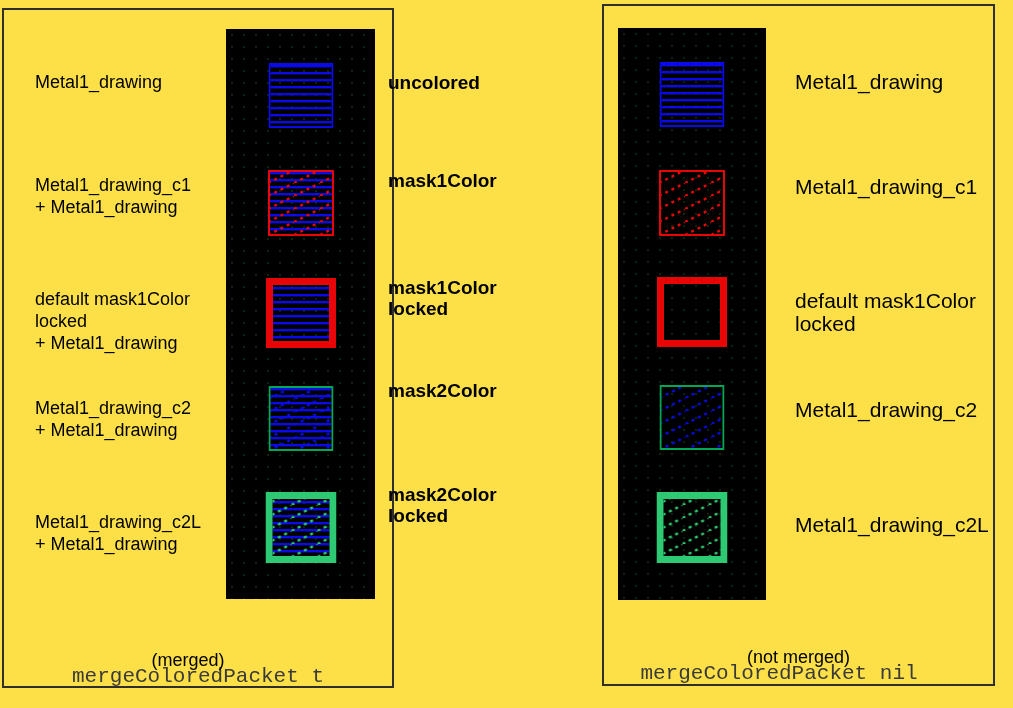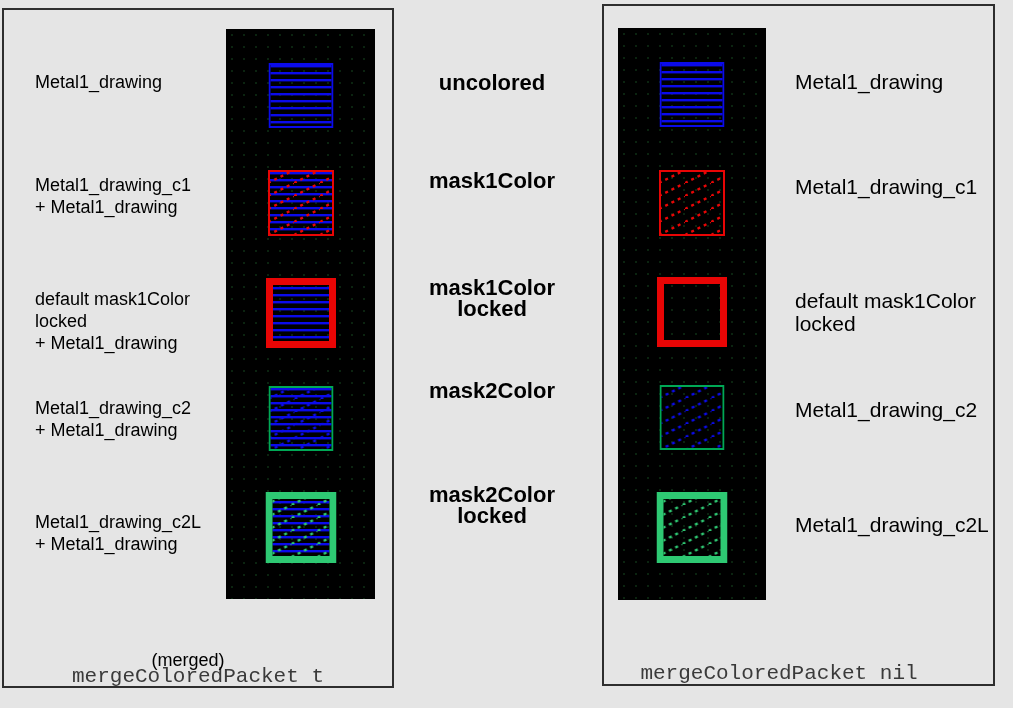--- a/index.html
+++ b/index.html
@@ -1,17 +1,17 @@
 <!DOCTYPE html>
 <html><head>
 <meta charset="utf-8">
 <style>
   html,body{margin:0;padding:0;background:#ffffff;}
   #page{
-    position:relative;width:1013px;height:708px;background:#e5e5e5;
+    position:relative;width:1013px;height:708px;background:#fde047;
     font-family:"Liberation Sans",sans-serif;color:#000;overflow:hidden;
   }
   .panel{
     position:absolute;border:2px solid #2e2e2e;background:transparent;
     box-sizing:border-box;
   }
   #left-panel{left:2px;top:8px;width:392px;height:680px;}
   #right-panel{left:602px;top:4px;width:393px;height:682px;}
   .strip{
     position:absolute;background-color:#000;
@@ -20,22 +20,22 @@
   }
   #left-strip{left:226px;top:29px;width:149px;height:570px;}
   #right-strip{left:618px;top:28px;width:148px;height:572px;}
   .square{position:absolute;left:50%;transform:translateX(-50%);line-height:0;}
   .lbl{position:absolute;font-size:18px;line-height:22px;white-space:nowrap;}
   .left-lbl{left:35px;}
   .right-lbl{left:795px;font-size:21px;line-height:23px;}
   .ln{display:block;}
   .ln:empty{display:none;}
   .mid{
-    position:absolute;left:388px;width:208px;text-align:center;
-    font-weight:bold;font-size:22px;line-height:21px;
+    position:absolute;left:388px;width:208px;
+    font-weight:bold;font-size:19px;line-height:21px;
   }
   .cap-code{
     position:absolute;text-align:center;
     font-family:"Liberation Mono","DejaVu Sans Mono",monospace;
     font-size:21px;color:#3a3a3a;white-space:nowrap;margin-top:40px;
   }
   .cap-note{position:absolute;text-align:center;font-size:18px;color:#000;}
   #left-cap-code{left:2px;width:392px;top:625px;}
   #left-cap-note{left:2px;width:372px;top:650px;}
   #right-cap-code{left:602px;width:354px;top:622px;}
@@ -150,20 +150,21 @@
   <div class="lbl right-lbl" style="top:398px">
     <span class="ln">Metal1_drawing_c2</span>
   </div>
   <div class="lbl right-lbl" style="top:513px">
     <span class="ln">Metal1_drawing_c2L</span>
   </div>
 
   <div class="cap-code" id="left-cap-code">mergeColoredPacket t</div>
   <div class="cap-note" id="left-cap-note">(merged)</div>
   <div class="cap-code" id="right-cap-code">mergeColoredPacket nil</div>
+  <div class="cap-note" id="right-cap-note">(not merged)</div>
 
 </div>
 
 <div>
     <svg width="0" height="0" style="position:absolute" aria-hidden="true">
       <defs>
         <pattern id="pat-hlines" width="8" height="7" patternUnits="userSpaceOnUse">
           <rect x="0" y="2" width="8" height="2.4" fill="#0b0bea"></rect>
         </pattern>
         <pattern id="pat-diag_red" width="26" height="13" patternUnits="userSpaceOnUse">

